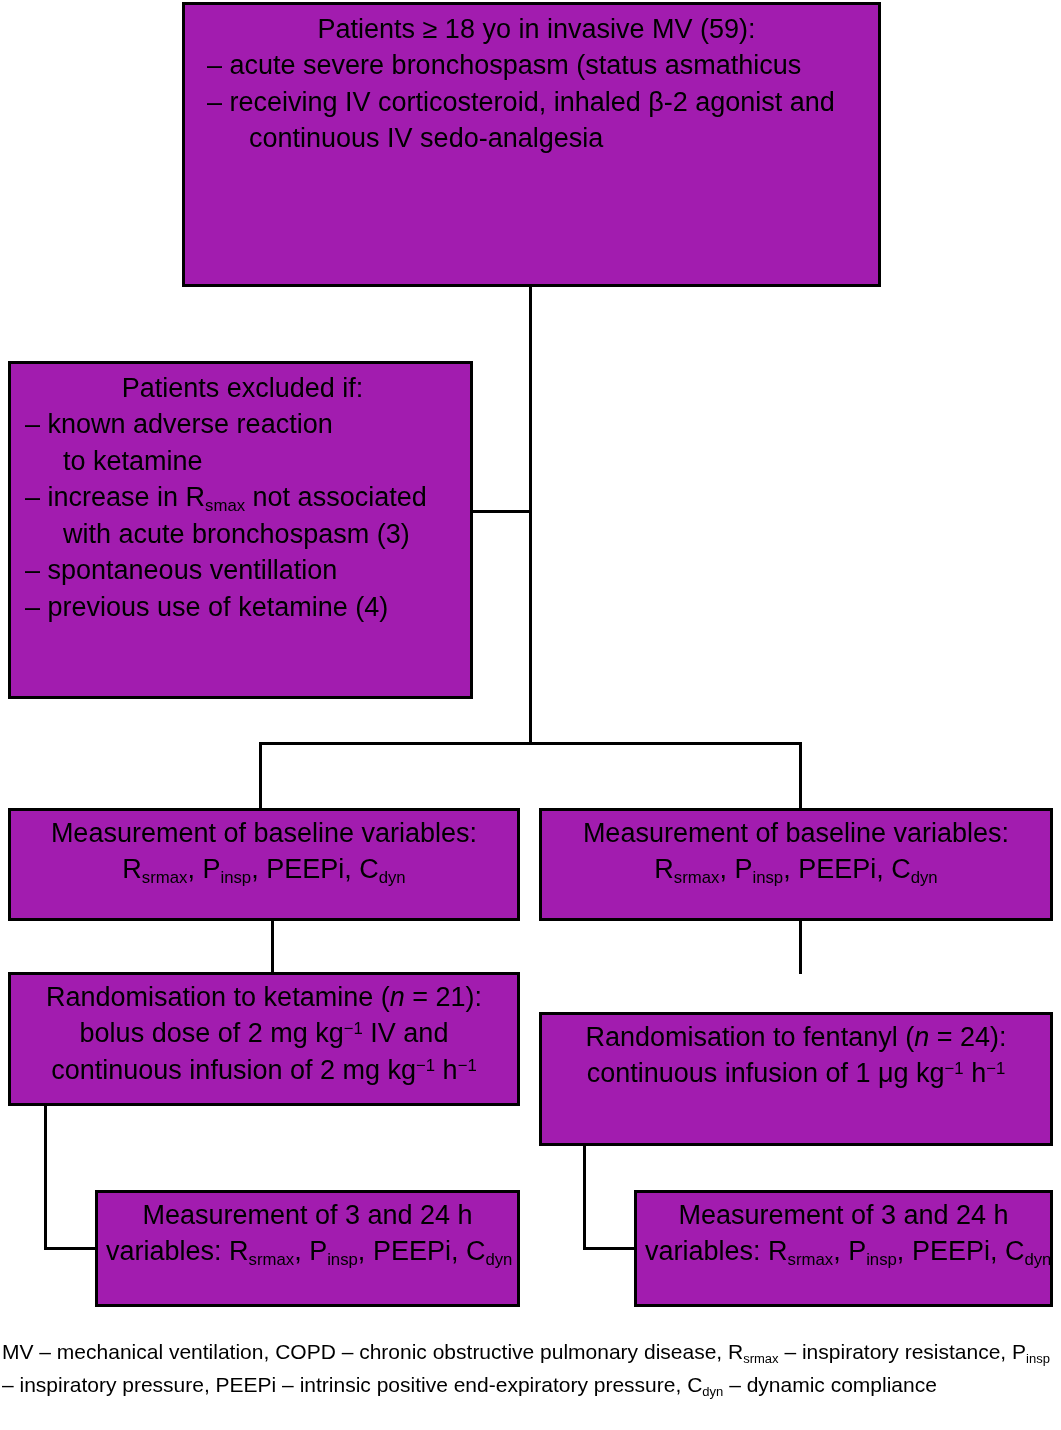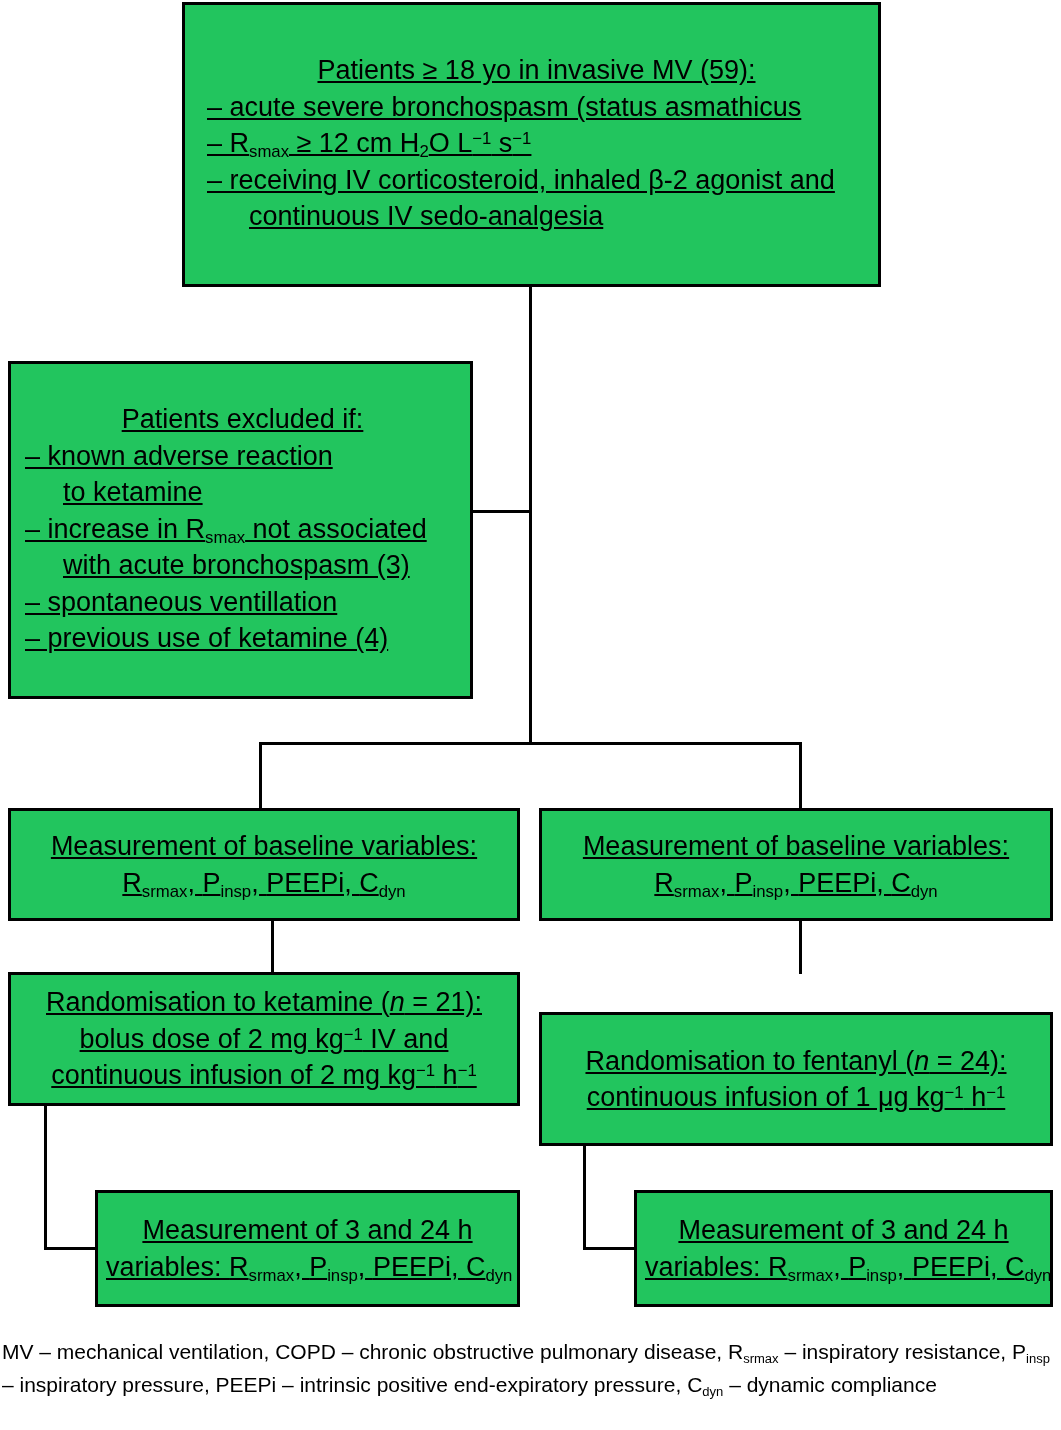--- a/index.html
+++ b/index.html
@@ -15,26 +15,25 @@
     position: relative;
     width: 1061px;
     height: 1430px;
     overflow: hidden;
     background: #ffffff;
   }
   .box {
     position: absolute;
     box-sizing: border-box;
     border: 3px solid #000000;
-    background: #22c55e;
+    background: #a21caf;
     display: flex;
     flex-direction: column;
-    justify-content: center;
+    justify-content: flex-start;
     z-index: 2;
-    text-decoration: underline;
   }
   .line {
     position: absolute;
     background: #000000;
     z-index: 1;
   }
   .ln-v { width: 3px; }
   .ln-h { height: 3px; }
 
   .txt {
@@ -119,21 +118,20 @@
   }
 </style>
 </head>
 <body>
 
 <div id="flowchart">
 
   <div class="box" id="box-enrollment">
     <div class="txt hdr">Patients ≥ 18 yo in invasive MV (59):</div>
     <div class="txt bullet">– acute severe bronchospasm (status asmathicus</div>
-    <div class="txt bullet"><span>– R</span><sub>smax</sub><span> ≥ 12 cm H</span><sub>2</sub><span>O L</span><sup>−1</sup><span> s</span><sup>−1</sup></div>
     <div class="txt bullet">– receiving IV corticosteroid, inhaled β-2 agonist and</div>
     <div class="txt bullet" style="padding-left:42px;text-indent:0;">continuous IV sedo-analgesia</div>
   </div>
 
   <div class="box" id="box-excluded">
     <div class="txt hdr">Patients excluded if:</div>
     <div class="txt bullet">– known adverse reaction</div>
     <div class="txt bullet" style="padding-left:38px;text-indent:0;">to ketamine</div>
     <div class="txt bullet"><span>– increase in R</span><sub>smax</sub><span> not associated</span></div>
     <div class="txt bullet" style="padding-left:38px;text-indent:0;">with acute bronchospasm (3)</div>

